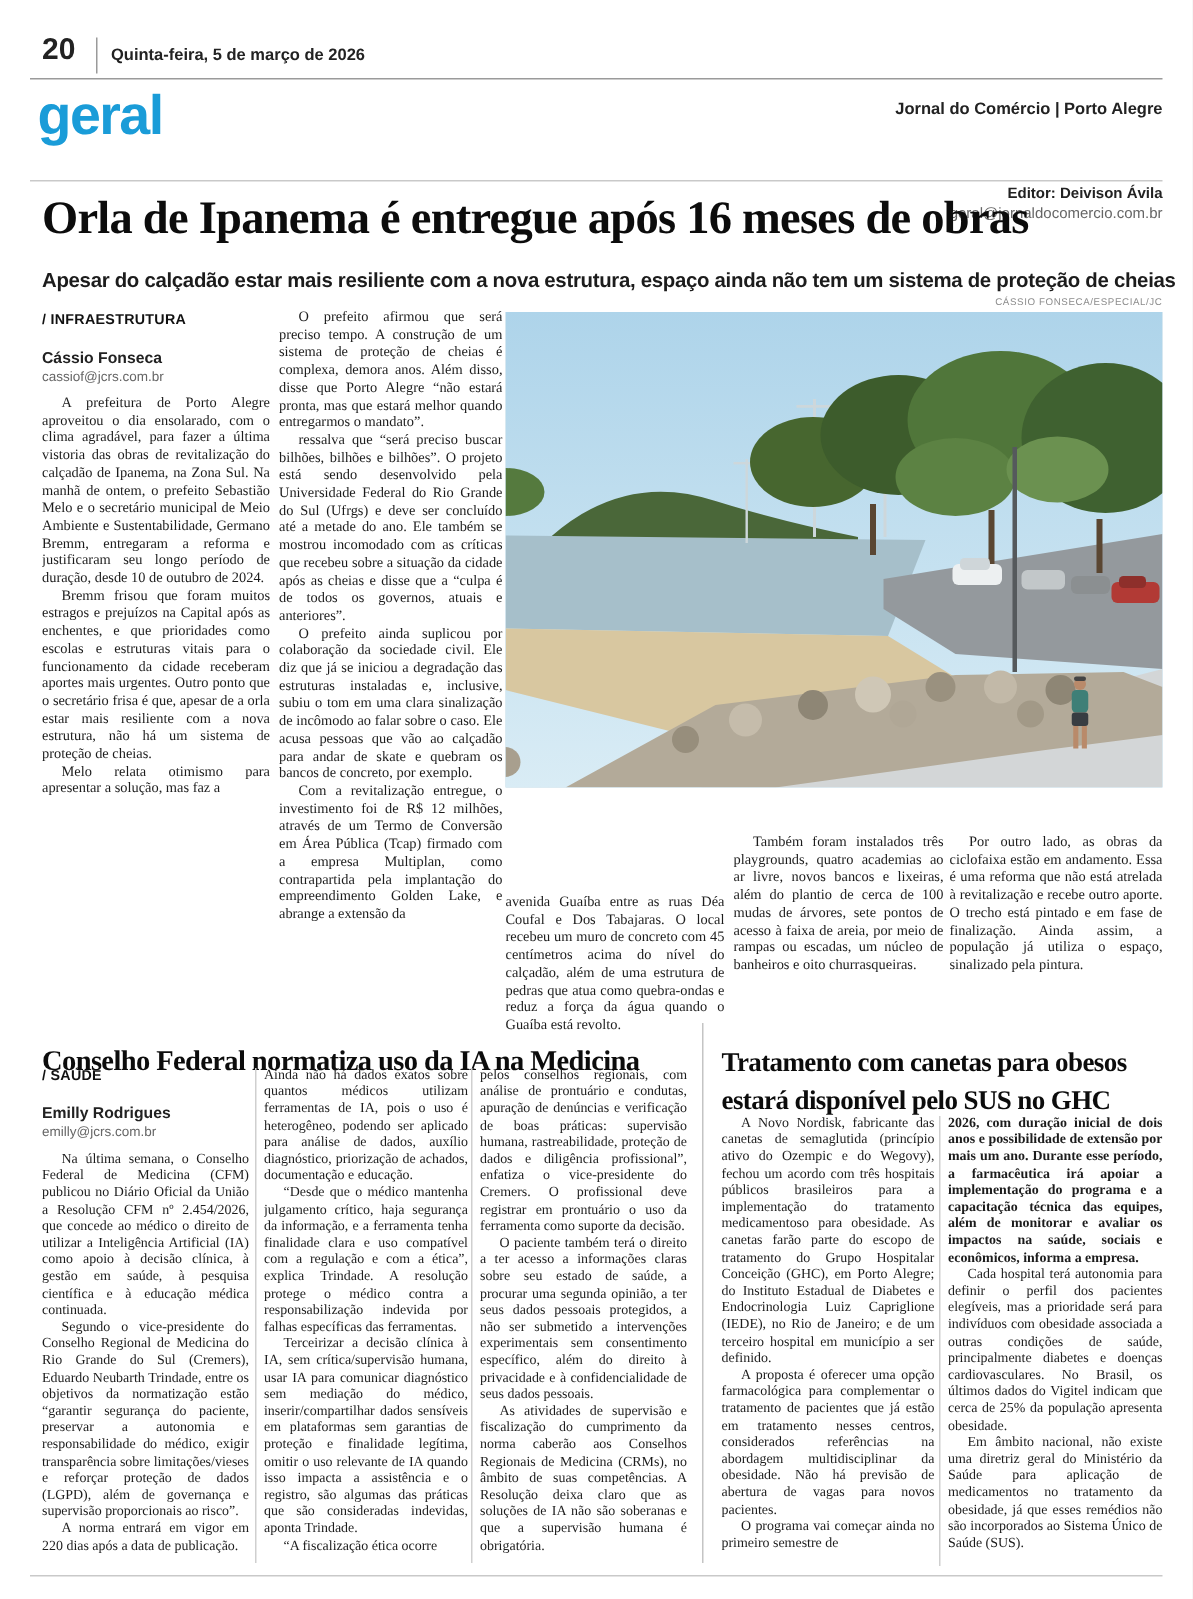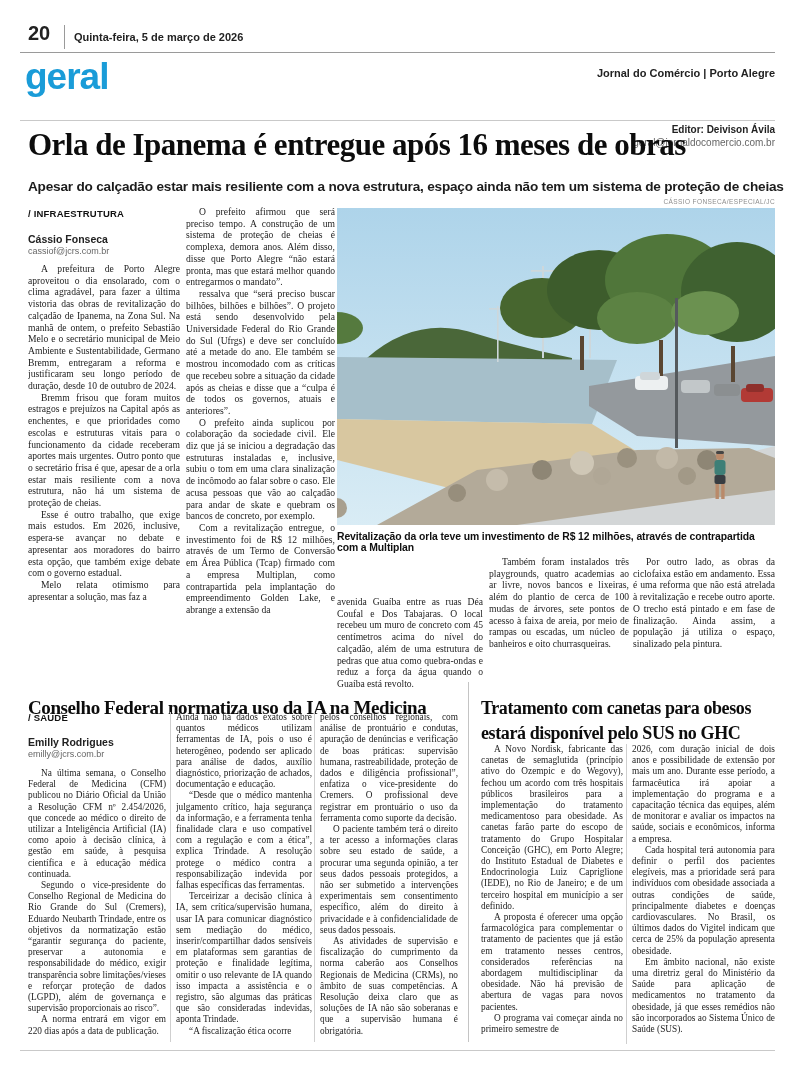--- a/index.html
+++ b/index.html
@@ -65,21 +65,20 @@
   <div class="abs lead-headline" style="left:28px;top:129px;width:740px;">Orla de Ipanema é entregue após 16 meses de obras</div>
   <div class="abs lead-subhead" style="left:28px;top:179px;width:740px;text-align:right;">Apesar do calçadão estar mais resiliente com a nova estrutura, espaço ainda não tem um sistema de proteção de cheias</div>
 
   <div class="abs kicker" style="left:28px;top:208px;">/ INFRAESTRUTURA</div>
   <div class="abs byline-name" style="left:28px;top:233px;">Cássio Fonseca</div>
   <div class="abs byline-email" style="left:28px;top:246px;">cassiof@jcrs.com.br</div>
 
   <div class="abs news-col lead-col" style="left:28px;top:263px;width:152px;height:400px;">
     <p>A prefeitura de Porto Alegre aproveitou o dia ensolarado, com o clima agradável, para fazer a última vistoria das obras de revitalização do calçadão de Ipanema, na Zona Sul. Na manhã de ontem, o prefeito Sebastião Melo e o secretário municipal de Meio Ambiente e Sustentabilidade, Germano Bremm, entregaram a reforma e justificaram seu longo período de duração, desde 10 de outubro de 2024.</p>
     <p>Bremm frisou que foram muitos estragos e prejuízos na Capital após as enchentes, e que prioridades como escolas e estruturas vitais para o funcionamento da cidade receberam aportes mais urgentes. Outro ponto que o secretário frisa é que, apesar de a orla estar mais resiliente com a nova estrutura, não há um sistema de proteção de cheias.</p>
-    <p>Esse é outro trabalho, que exige mais estudos. Em 2026, inclusive, espera-se avançar no debate e apresentar aos moradores do bairro esta opção, que também exige debate com o governo estadual.</p>
     <p>Melo relata otimismo para apresentar a solução, mas faz a</p>
   </div>
   <div class="abs news-col lead-col" style="left:186px;top:206px;width:149px;height:458px;">
     <p>O prefeito afirmou que será preciso tempo. A construção de um sistema de proteção de cheias é complexa, demora anos. Além disso, disse que Porto Alegre “não estará pronta, mas que estará melhor quando entregarmos o mandato”.</p>
     <p>ressalva que “será preciso buscar bilhões, bilhões e bilhões”. O projeto está sendo desenvolvido pela Universidade Federal do Rio Grande do Sul (Ufrgs) e deve ser concluído até a metade do ano. Ele também se mostrou incomodado com as críticas que recebeu sobre a situação da cidade após as cheias e disse que a “culpa é de todos os governos, atuais e anteriores”.</p>
     <p>O prefeito ainda suplicou por colaboração da sociedade civil. Ele diz que já se iniciou a degradação das estruturas instaladas e, inclusive, subiu o tom em uma clara sinalização de incômodo ao falar sobre o caso. Ele acusa pessoas que vão ao calçadão para andar de skate e quebram os bancos de concreto, por exemplo.</p>
     <p>Com a revitalização entregue, o investimento foi de R$ 12 milhões, através de um Termo de Conversão em Área Pública (Tcap) firmado com a empresa Multiplan, como contrapartida pela implantação do empreendimento Golden Lake, e abrange a extensão da</p>
   </div>
 
   <div class="abs photo-credit" style="left:337px;top:198px;width:438px;">CÁSSIO FONSECA/ESPECIAL/JC</div>
@@ -147,21 +146,20 @@
       <g transform="translate(383,248)">
         <circle cx="0" cy="0" r="4" fill="#b98a6a"></circle>
         <rect x="-4" y="-5" width="8" height="3" rx="1.5" fill="#444"></rect>
         <rect x="-5.5" y="4" width="11" height="15" rx="3" fill="#3e7f77"></rect>
         <rect x="-5.5" y="19" width="11" height="9" rx="2" fill="#383d42"></rect>
         <rect x="-4.5" y="28" width="3.4" height="15" fill="#b98a6a"></rect>
         <rect x="1.2" y="28" width="3.4" height="15" fill="#b98a6a"></rect>
       </g>
     </svg>
   </div>
-  <div class="abs photo-caption" style="left:337px;top:531px;width:438px;">Revitalização da orla teve um investimento de R$ 12 milhões, através de contrapartida com a Multiplan</div>
 
   <div class="abs news-col lead-col" style="left:337px;top:556px;width:146px;height:132px;margin-top:40px;">
     <p style="text-indent:0;">avenida Guaíba entre as ruas Déa Coufal e Dos Tabajaras. O local recebeu um muro de concreto com 45 centímetros acima do nível do calçadão, além de uma estrutura de pedras que atua como quebra-ondas e reduz a força da água quando o Guaíba está revolto.</p>
   </div>
   <div class="abs news-col lead-col" style="left:489px;top:556px;width:140px;height:132px;">
     <p>Também foram instalados três playgrounds, quatro academias ao ar livre, novos bancos e lixeiras, além do plantio de cerca de 100 mudas de árvores, sete pontos de acesso à faixa de areia, por meio de rampas ou escadas, um núcleo de banheiros e oito churrasqueiras.</p>
   </div>
   <div class="abs news-col lead-col" style="left:633px;top:556px;width:142px;height:132px;">
     <p>Por outro lado, as obras da ciclofaixa estão em andamento. Essa é uma reforma que não está atrelada à revitalização e recebe outro aporte. O trecho está pintado e em fase de finalização. Ainda assim, a população já utiliza o espaço, sinalizado pela pintura.</p>
   </div>
@@ -193,19 +191,19 @@
   <div class="rule-v" style="left:468px;top:682px;height:360px;background:#c4c4c4;"></div>
 
   <div class="abs sub-headline sus-headline" style="left:481px;top:676px;width:296px;">Tratamento com canetas para obesos estará disponível pelo SUS no GHC</div>
   <div class="abs news-col bottom-col" style="left:481px;top:744px;width:142px;height:300px;">
     <p>A Novo Nordisk, fabricante das canetas de semaglutida (princípio ativo do Ozempic e do Wegovy), fechou um acordo com três hospitais públicos brasileiros para a implementação do tratamento medicamentoso para obesidade. As canetas farão parte do escopo de tratamento do Grupo Hospitalar Conceição (GHC), em Porto Alegre; do Instituto Estadual de Diabetes e Endocrinologia Luiz Capriglione (IEDE), no Rio de Janeiro; e de um terceiro hospital em município a ser definido.</p>
     <p>A proposta é oferecer uma opção farmacológica para complementar o tratamento de pacientes que já estão em tratamento nesses centros, considerados referências na abordagem multidisciplinar da obesidade. Não há previsão de abertura de vagas para novos pacientes.</p>
     <p>O programa vai começar ainda no primeiro semestre de</p>
   </div>
   <div class="rule-v" style="left:626px;top:744px;height:300px;"></div>
   <div class="abs news-col bottom-col" style="left:632px;top:744px;width:143px;height:300px;">
-    <p style="text-indent:0;">2026, com duração inicial de dois anos e possibilidade de extensão por mais um ano. Durante esse período, a farmacêutica irá apoiar a implementação do programa e a capacitação técnica das equipes, além de monitorar e avaliar os impactos na saúde, sociais e econômicos, informa a empresa.</p>
+    <p style="text-indent:0;font-weight:bold;">2026, com duração inicial de dois anos e possibilidade de extensão por mais um ano. Durante esse período, a farmacêutica irá apoiar a implementação do programa e a capacitação técnica das equipes, além de monitorar e avaliar os impactos na saúde, sociais e econômicos, informa a empresa.</p>
     <p>Cada hospital terá autonomia para definir o perfil dos pacientes elegíveis, mas a prioridade será para indivíduos com obesidade associada a outras condições de saúde, principalmente diabetes e doenças cardiovasculares. No Brasil, os últimos dados do Vigitel indicam que cerca de 25% da população apresenta obesidade.</p>
     <p>Em âmbito nacional, não existe uma diretriz geral do Ministério da Saúde para aplicação de medicamentos no tratamento da obesidade, já que esses remédios não são incorporados ao Sistema Único de Saúde (SUS).</p>
   </div>
 
   <div class="rule-h light" style="left:20px;right:20px;top:1050px;"></div>
 </div>
 
 </body></html>

